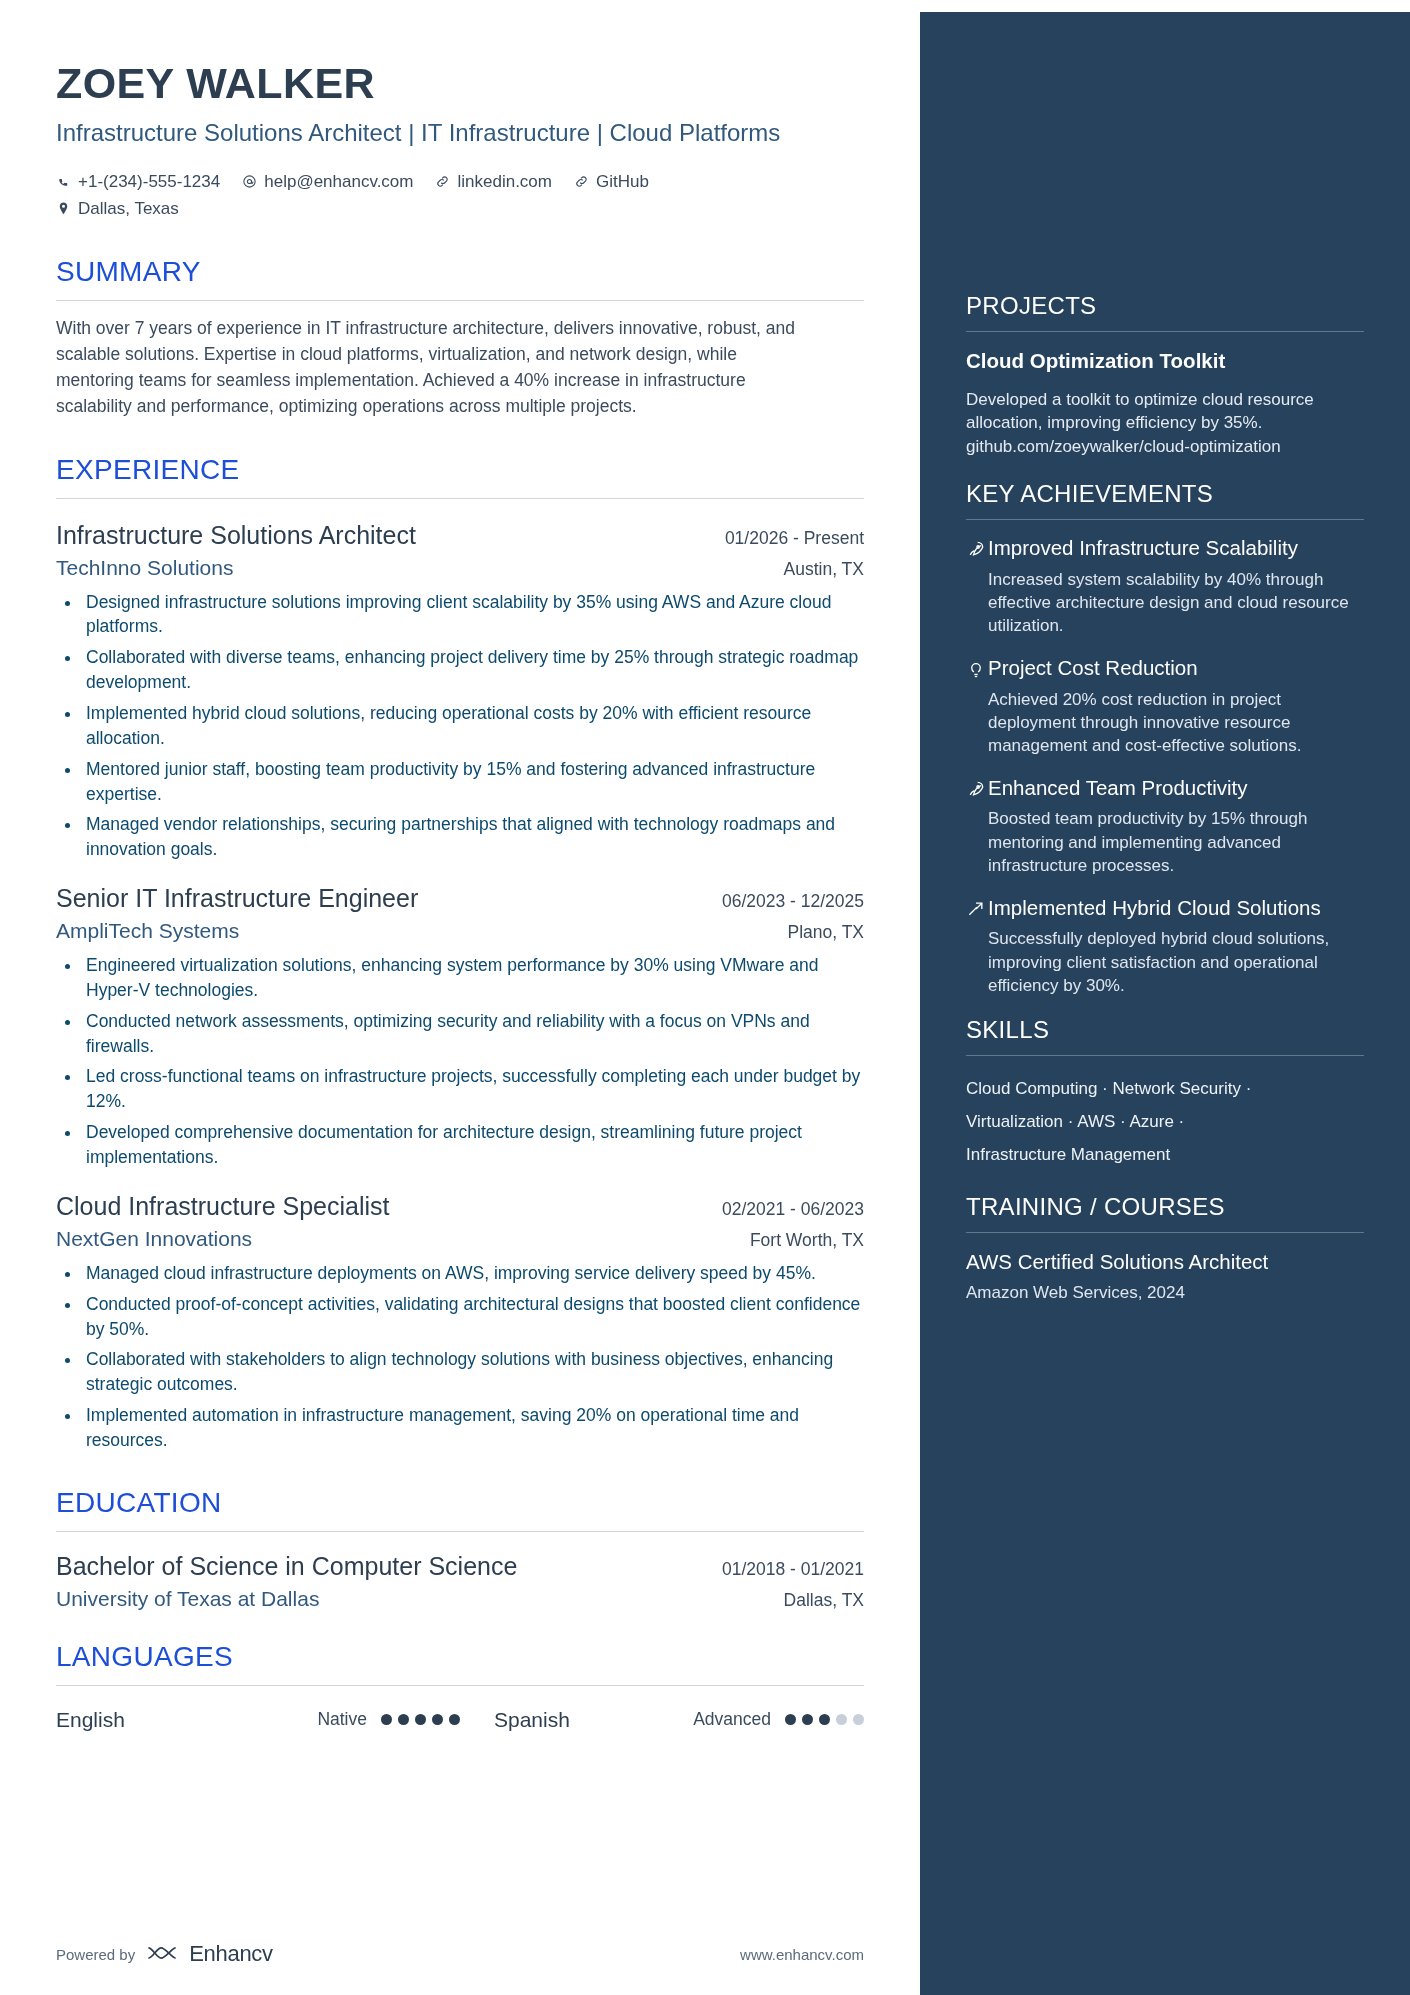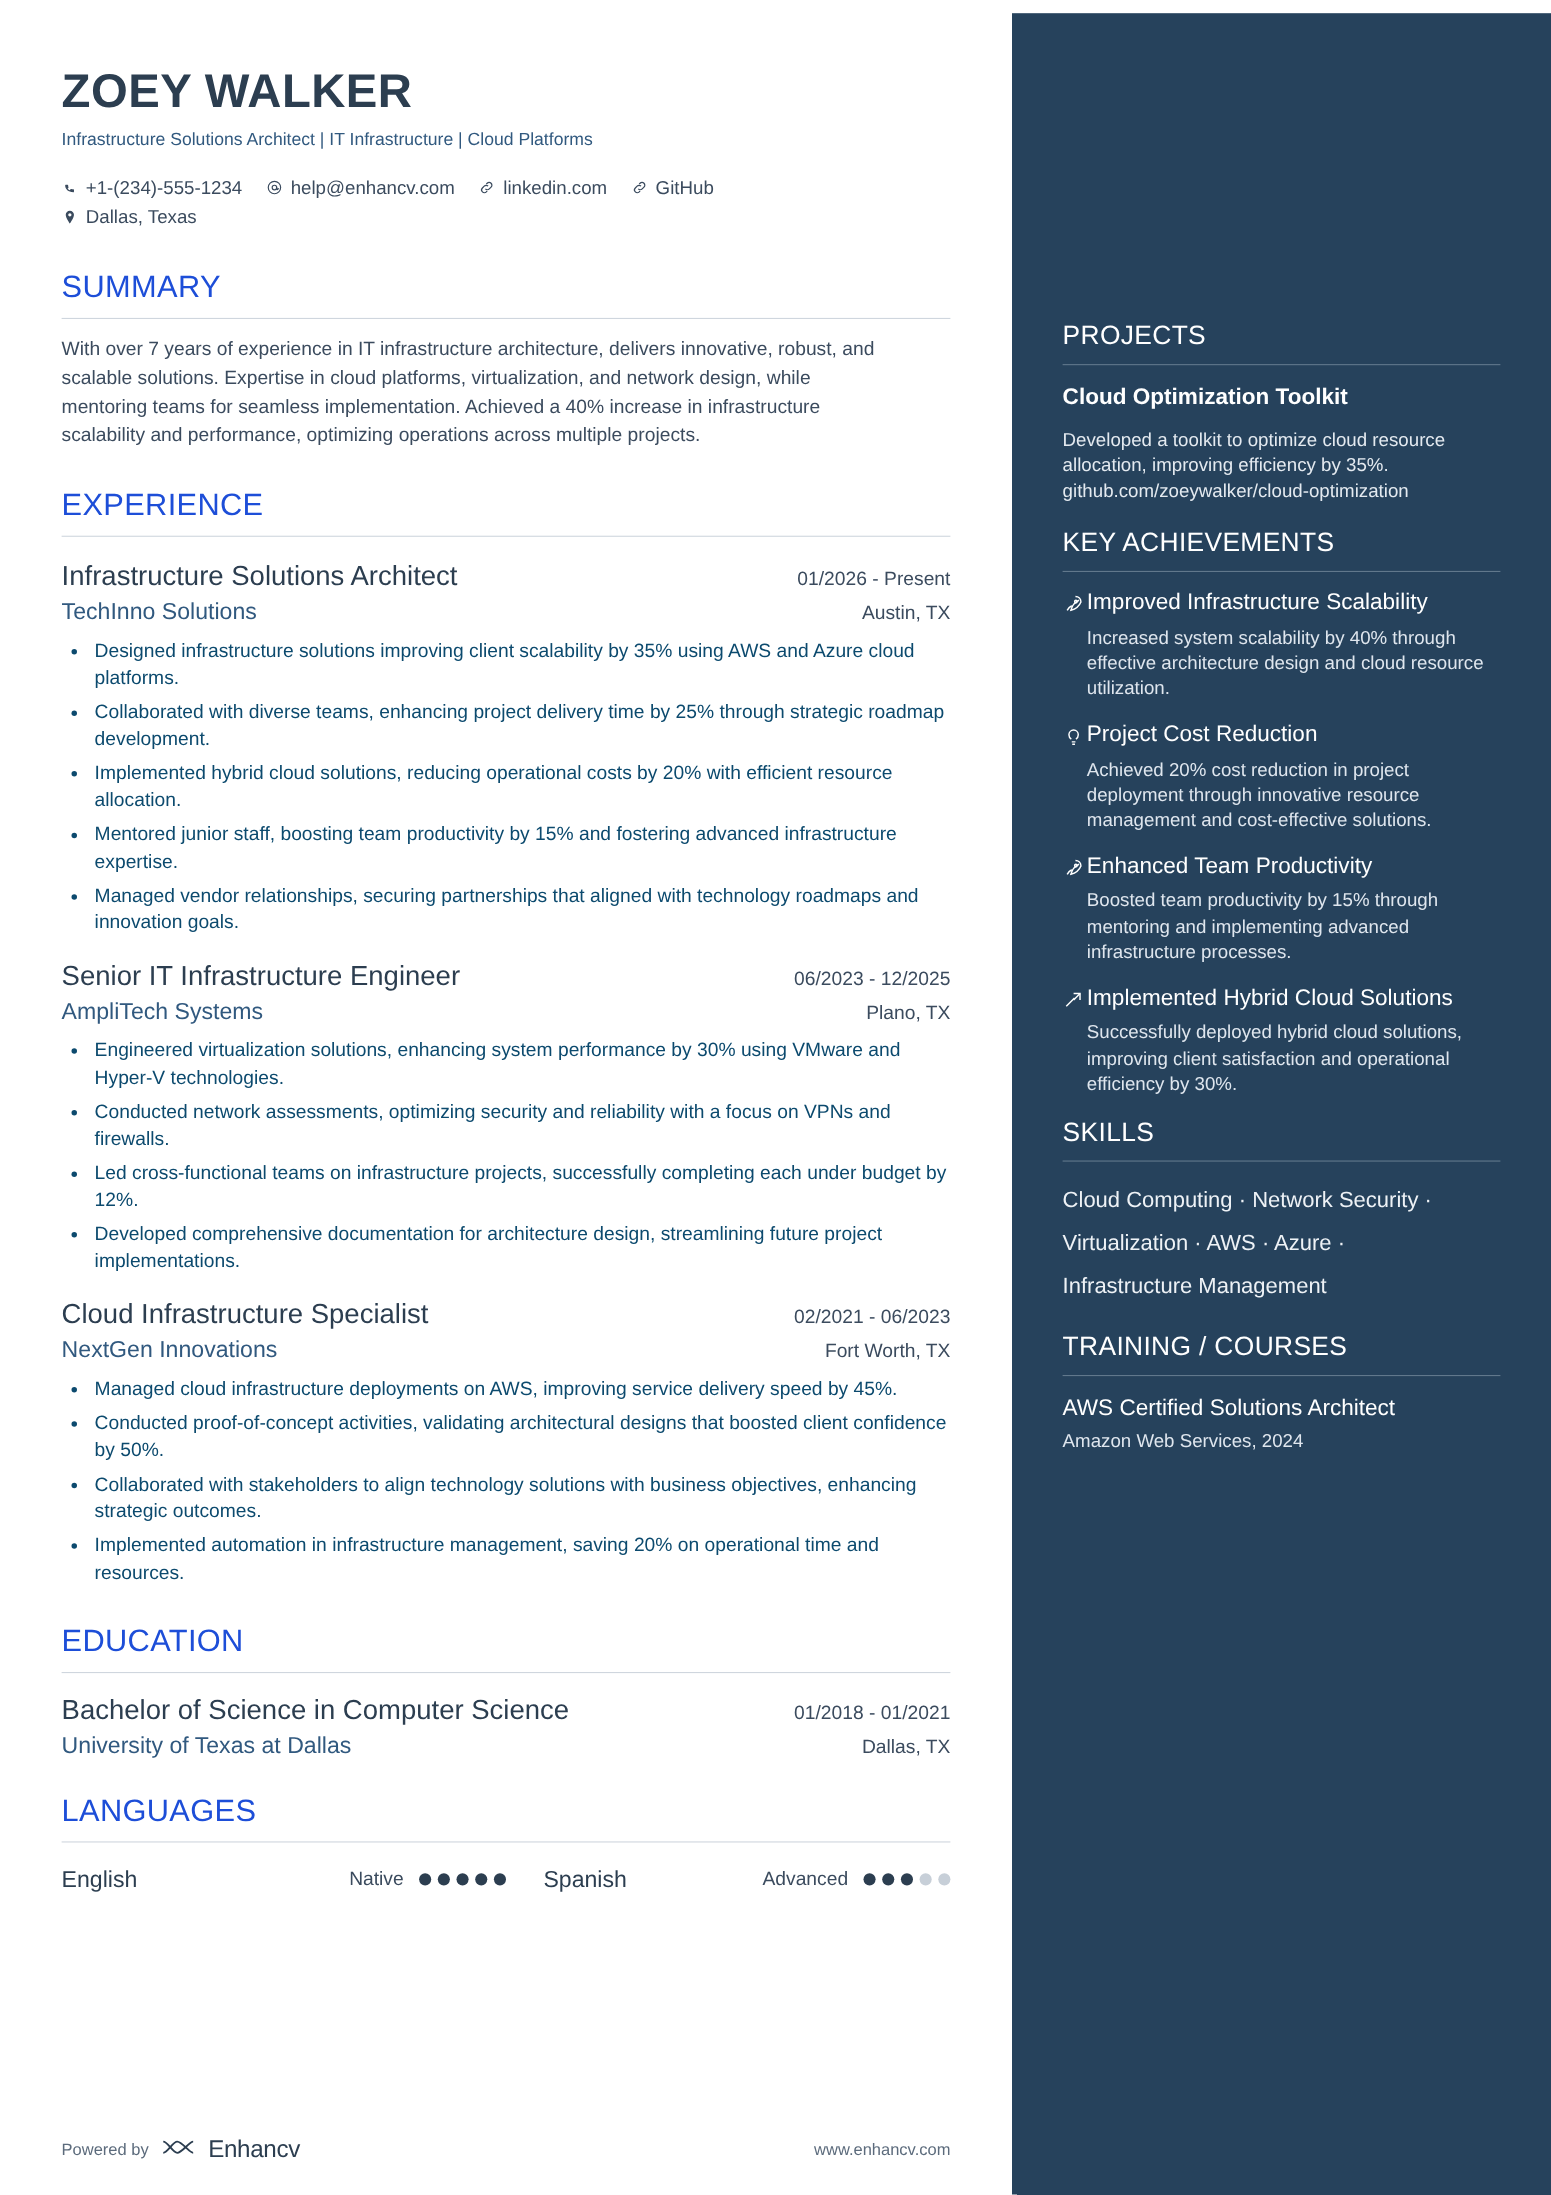--- a/index.html
+++ b/index.html
@@ -28,21 +28,21 @@
   }
   .name {
     font-size: 43px;
     font-weight: bold;
     letter-spacing: 0.4px;
     color: #2c3e50;
     margin: 0 0 10px 0;
     line-height: 1.1;
   }
   .headline {
-    font-size: 16px;
+    font-size: 24px;
     color: #31597f;
     line-height: 1.35;
     max-width: 760px;
     margin-bottom: 18px;
     font-weight: 400;
   }
   .contact-row {
     display: flex;
     flex-wrap: wrap;
     align-items: center;
@@ -218,21 +218,21 @@
     color: #ffffff;
     line-height: 1.2;
     margin-bottom: 7px;
   }
   .ach-desc {
     font-size: 17px;
     line-height: 1.38;
     color: #dfe6ee;
   }
   .skills-line {
-    font-size: 20px;
+    font-size: 17px;
     color: #eef2f6;
     line-height: 1.95;
   }
   .course-title {
     font-size: 20.5px;
     color: #ffffff;
     line-height: 1.25;
   }
   .course-sub {
     font-size: 17px;

